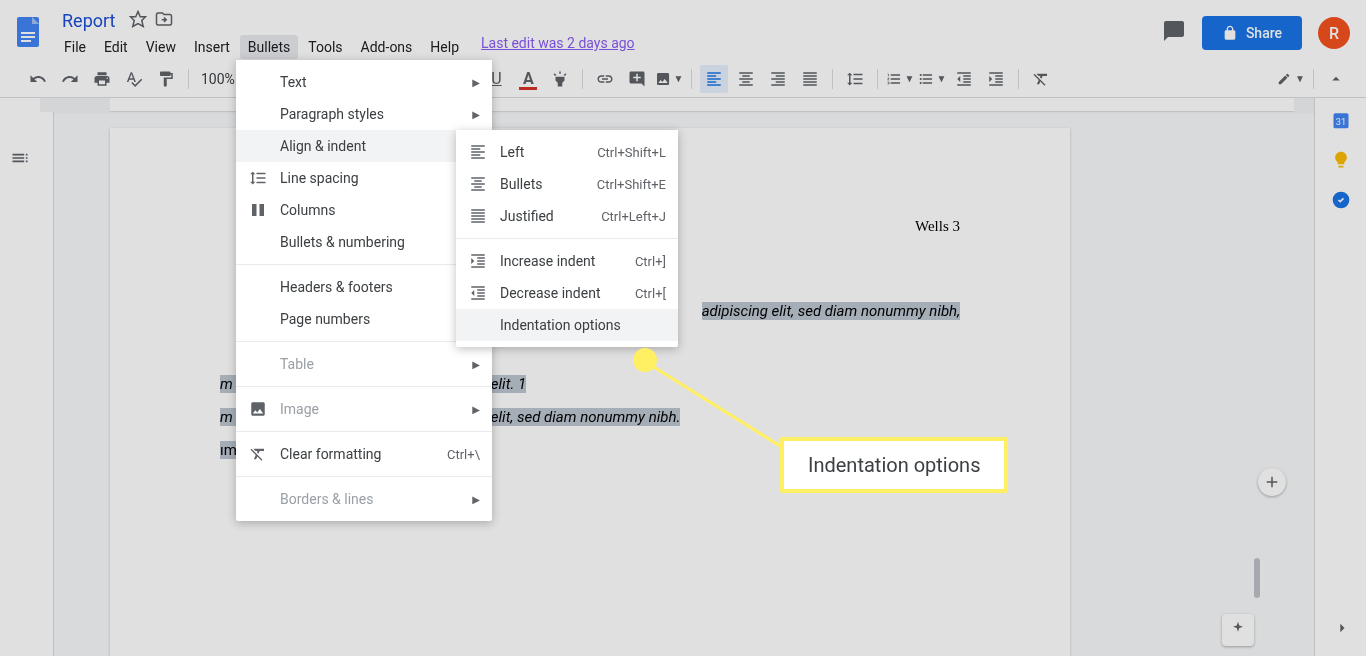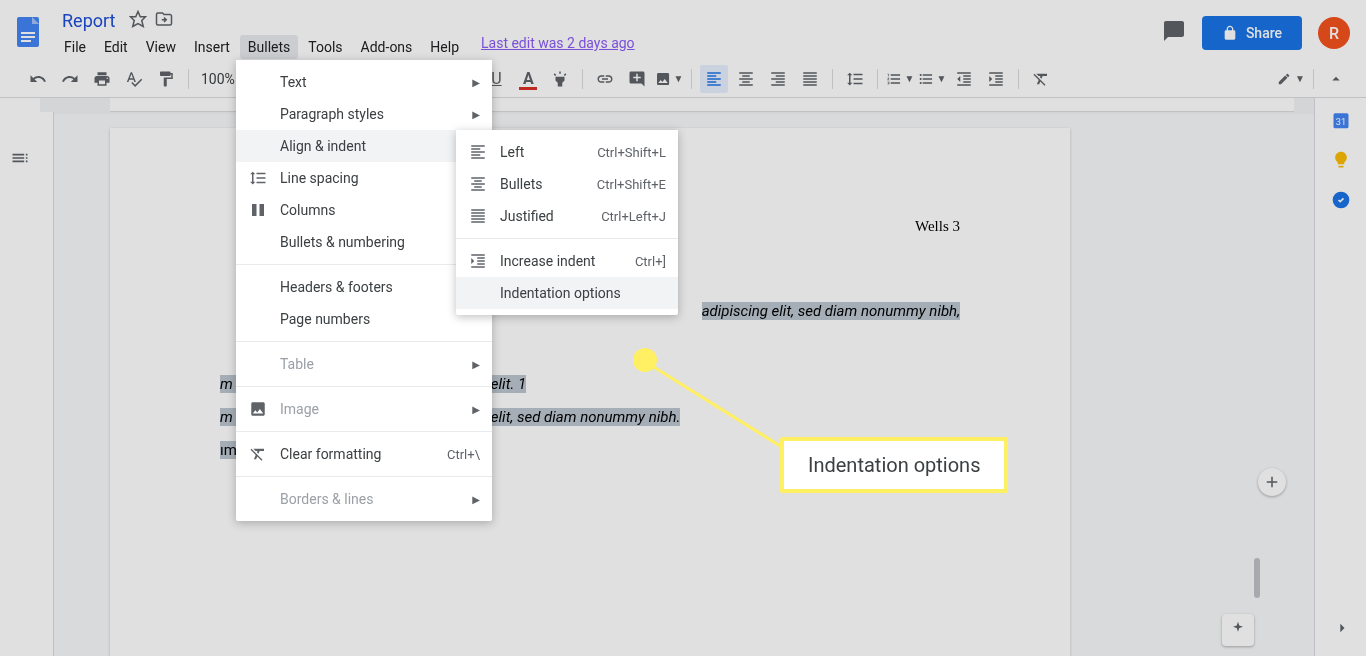--- a/index.html
+++ b/index.html
@@ -430,20 +430,29 @@
   <div class="dd-divider"></div>
   <div class="dd-item">
       <span class="dd-icon">
         <svg width="18" height="18" viewBox="0 0 24 24" fill="currentColor">
           <path d="M3 21h18v-2H3v2zM3 8v8l4-4-4-4zm8 9h10v-2H11v2zM3 3v2h18V3H3zm8 6h10V7H11v2zm0 4h10v-2H11v2z"></path>
         </svg>
       </span>
       <span class="dd-label">Increase indent</span>
       <span class="dd-shortcut">Ctrl+]</span>
     </div>
+  <div class="dd-item">
+      <span class="dd-icon">
+        <svg width="18" height="18" viewBox="0 0 24 24" fill="currentColor">
+          <path d="M11 17h10v-2H11v2zm-8-5l4 4V8l-4 4zm0 9h18v-2H3v2zM3 3v2h18V3H3zm8 6h10V7H11v2zm0 4h10v-2H11v2z"></path>
+        </svg>
+      </span>
+      <span class="dd-label">Decrease indent</span>
+      <span class="dd-shortcut">Ctrl+[</span>
+    </div>
   <div class="dd-item hover">
       <span class="dd-icon empty"></span>
       <span class="dd-label">Indentation options</span>
     </div>
 </div>
 
 <div class="callout-dot"></div>
 <div class="callout-line"></div>
 <div class="callout-box">Indentation options</div>
 

